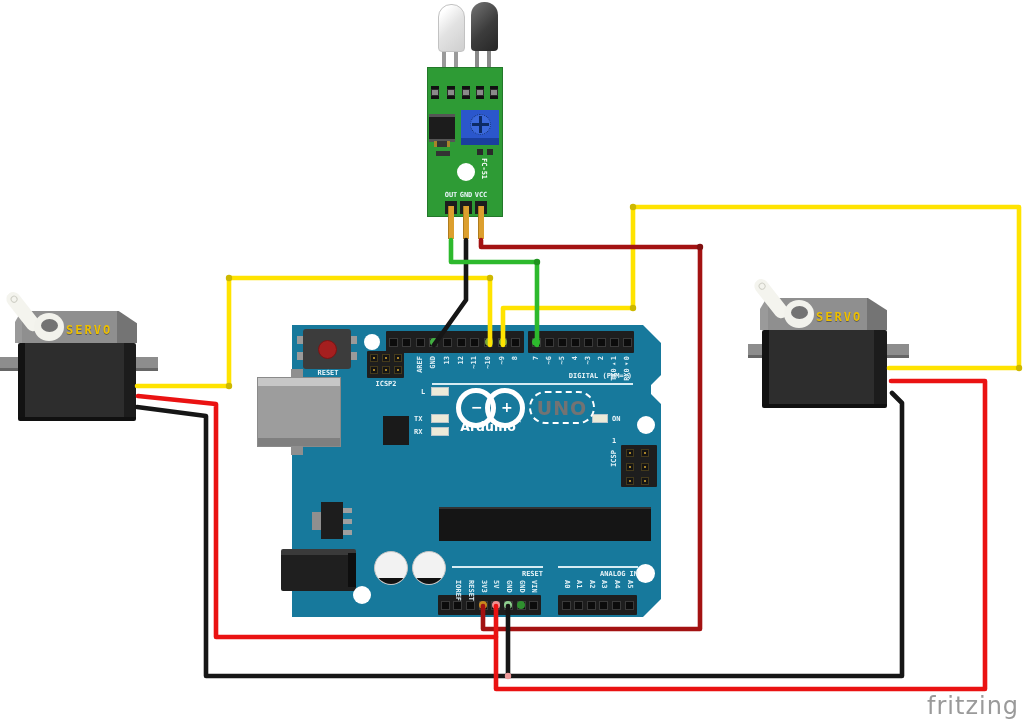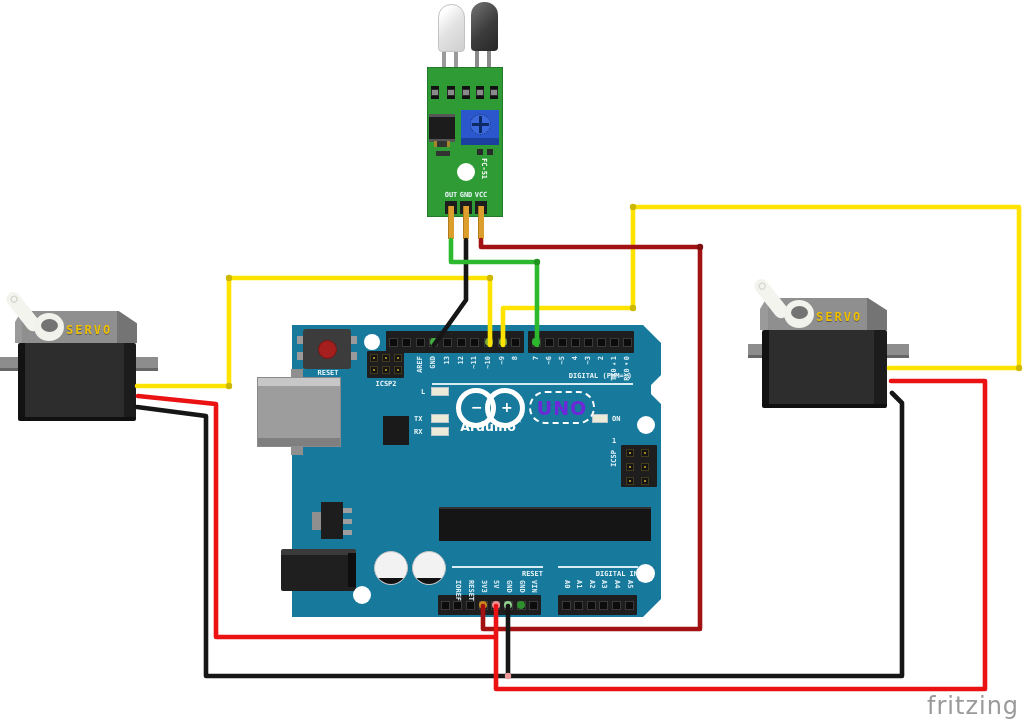--- a/index.html
+++ b/index.html
@@ -143,21 +143,21 @@
       <div class="pinlabel" style="left: 611.1px; top: 580px;">A4</div>
       <div class="pin" style="left: 624.75px; top: 600.5px;"></div>
       <div class="pinlabel" style="left: 623.75px; top: 580px;">A5</div>
     </div>
 
   <div class="sslabel" style="left:528px;top:372px;width:104px;text-align:right;z-index:4;">DIGITAL (PWM=~)</div>
   <div class="ssline" style="left:432px;top:383px;width:201px;z-index:4;"></div>
   <div class="ssline" style="left:452px;top:566px;width:91px;z-index:4;"></div>
   <div class="ssline" style="left:558px;top:566px;width:80px;z-index:4;"></div>
   <div class="sslabel" style="left:500px;top:570px;width:43px;text-align:right;z-index:4;">RESET</div>
-  <div class="sslabel" style="left:575px;top:570px;width:63px;text-align:right;z-index:4;">DIGITAL IN</div>
+  <div class="sslabel" style="left:575px;top:570px;width:63px;text-align:right;z-index:4;">ANALOG IN</div>
 
   <div class="abs hstrip" style="left:367px;top:351px;width:37px;height:27px;z-index:3;"></div>
   <div class="icsp-pin" style="left:370px;top:354px;z-index:4;"></div>
   <div class="icsp-pin" style="left:382px;top:354px;z-index:4;"></div>
   <div class="icsp-pin" style="left:394px;top:354px;z-index:4;"></div>
   <div class="icsp-pin" style="left:370px;top:366px;z-index:4;"></div>
   <div class="icsp-pin" style="left:382px;top:366px;z-index:4;"></div>
   <div class="icsp-pin" style="left:394px;top:366px;z-index:4;"></div>
   <div class="sslabel" style="left:365px;top:380px;width:42px;text-align:center;z-index:4;">ICSP2</div>
 
@@ -195,21 +195,21 @@
   <div class="abs" style="left:343px;top:530px;width:9px;height:5px;background:#9f9f9f;z-index:4;"></div>
 
   <div class="ring" style="left:456px;top:388px;z-index:4;"></div>
   <div class="ring" style="left:485px;top:388px;z-index:4;"></div>
   <div class="logo-sign" style="left:471px;top:400px;z-index:4;">−</div>
   <div class="logo-sign" style="left:501px;top:400px;z-index:4;">+</div>
   <div class="abs" style="left:458px;top:419px;width:66px;text-align:center;color:#fff;font:bold 12.5px 'DejaVu Sans',sans-serif;z-index:4;">
     <span>Arduino</span><span style="font-size:6px;vertical-align:top;">™</span>
   </div>
   <div class="abs" style="left:529px;top:391px;width:66px;height:33px;border:2px dashed #fff;border-radius:17px;box-sizing:border-box;
-              display:flex;align-items:center;justify-content:center;color:#6d28d9;font:bold 19px 'DejaVu Sans',sans-serif;letter-spacing:1px;z-index:4;">
+              display:flex;align-items:center;justify-content:center;color:#737373;font:bold 19px 'DejaVu Sans',sans-serif;letter-spacing:1px;z-index:4;">
     <span>UNO</span>
   </div>
 
   <div class="abs" style="left:427px;top:67px;width:76px;height:150px;background:#2e9b35;border:1px solid #23782a;box-sizing:border-box;z-index:3;"></div>
 
   <div class="abs" style="left:442px;top:48px;width:4px;height:25px;background:#9a9a9a;z-index:2;"></div>
   <div class="abs" style="left:454px;top:48px;width:4px;height:25px;background:#9a9a9a;z-index:2;"></div>
   <div class="abs" style="left:438px;top:4px;width:27px;height:48px;background:linear-gradient(135deg,#ffffff 15%,#e2e2e2 50%,#cfcfcf);border-radius:13px 13px 4px 4px;border:1px solid #c2c2c2;box-sizing:border-box;z-index:3;"></div>
   <div class="abs" style="left:475px;top:48px;width:4px;height:25px;background:#8a8a8a;z-index:2;"></div>
   <div class="abs" style="left:487px;top:48px;width:4px;height:25px;background:#8a8a8a;z-index:2;"></div>

